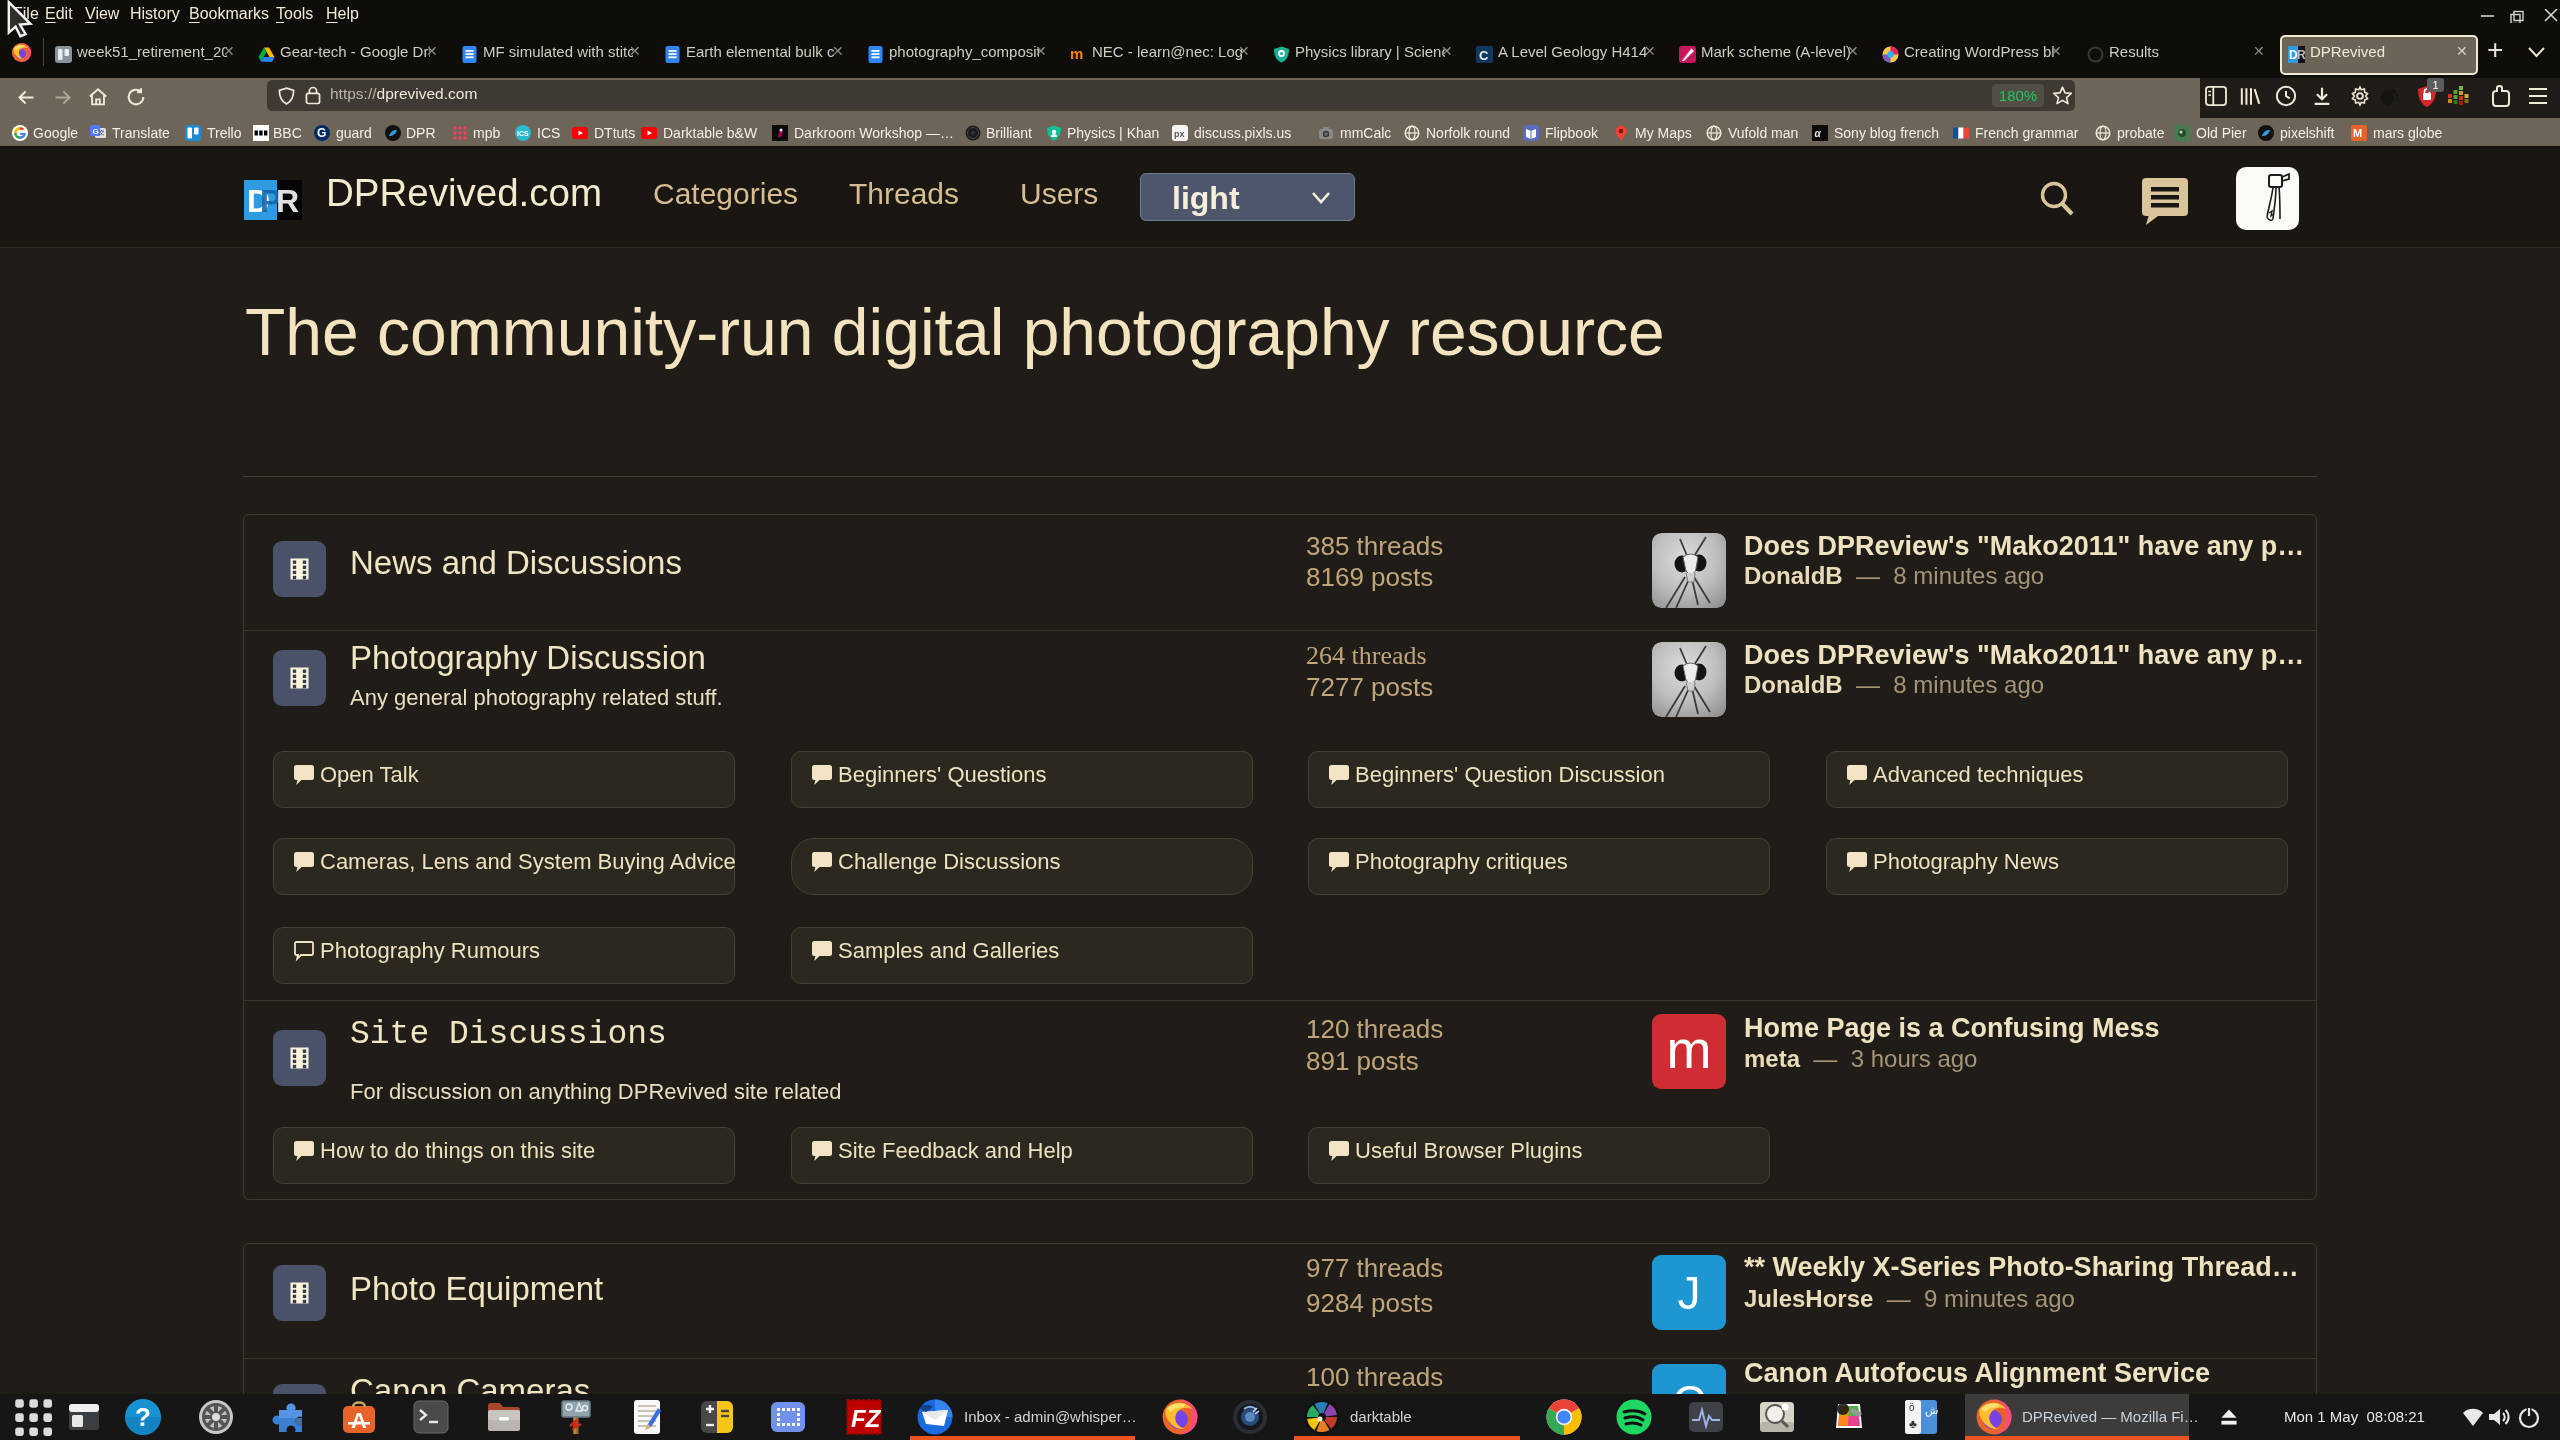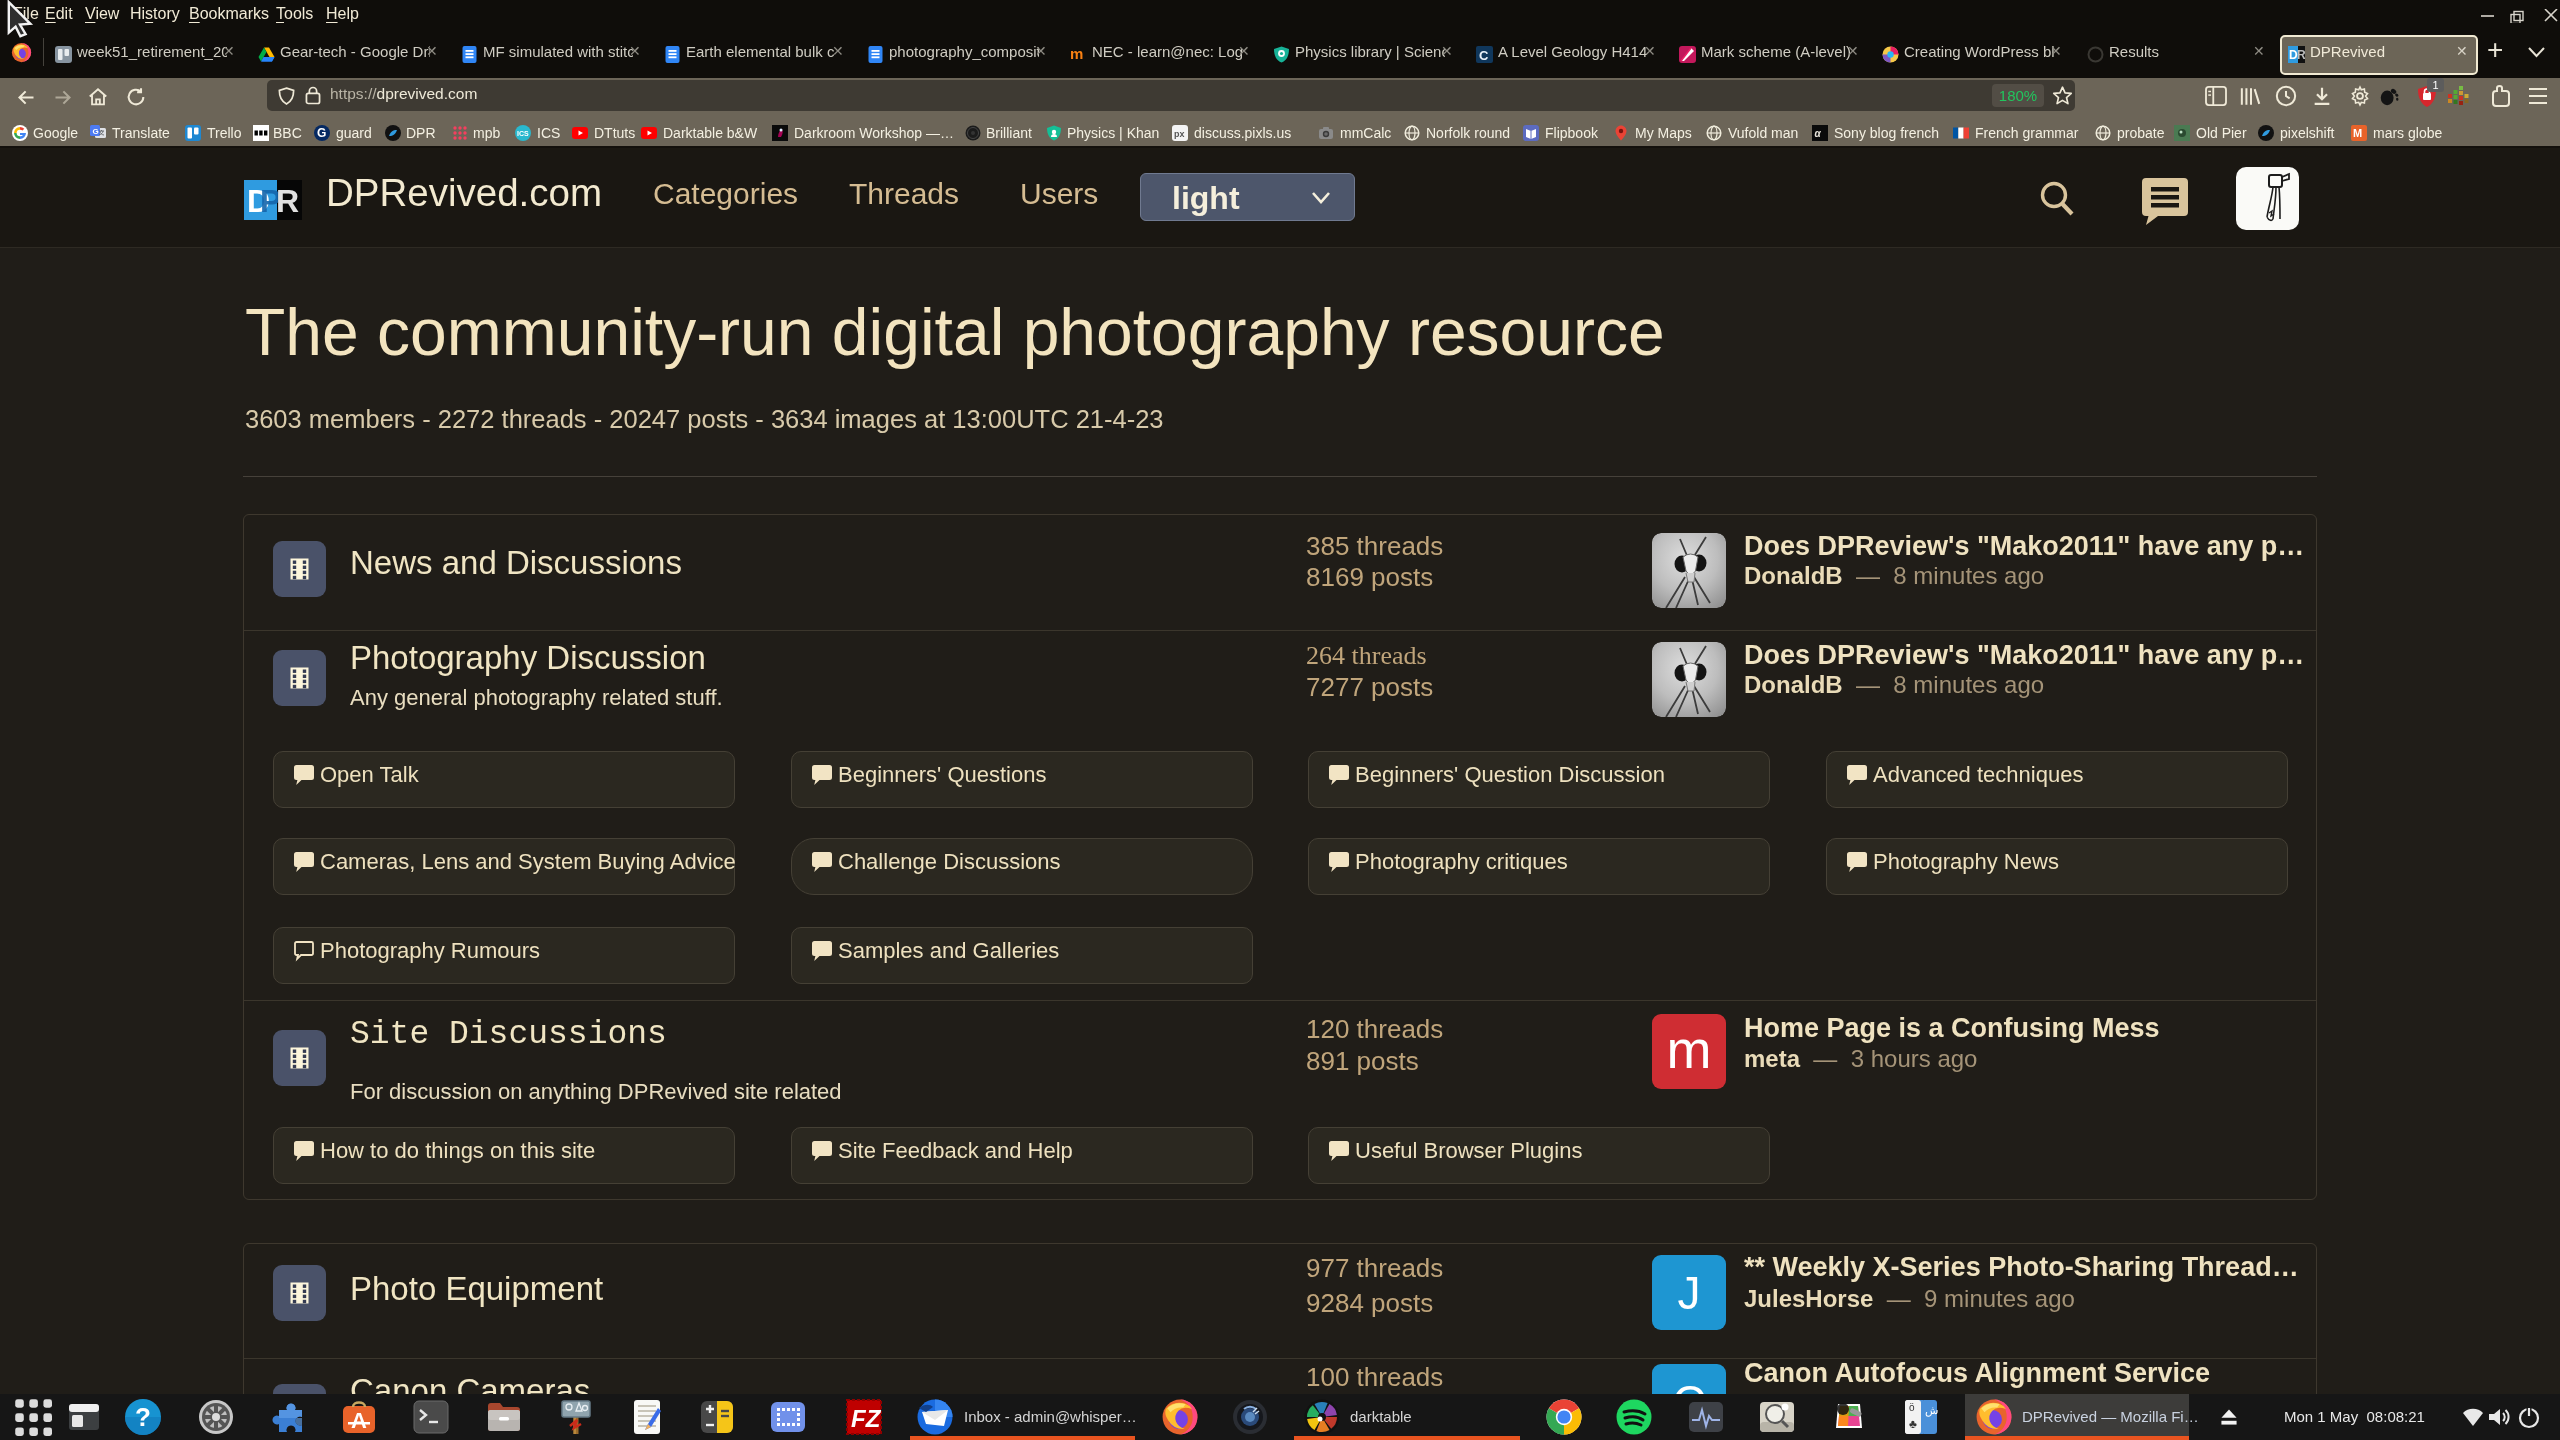--- a/index.html
+++ b/index.html
@@ -6,21 +6,21 @@
   html,body { width:2560px; height:1440px; overflow:hidden; background:#201d18; font-family:"Liberation Sans", sans-serif; }
   .abs { position:absolute; }
   #root { position:relative; width:2560px; height:1440px; }
   #menubar { position:absolute; left:0; top:0; width:2560px; height:27px; background:#0f0d0a; color:#f1ead6; font-size:16px; }
   .mi { position:absolute; top:4px; line-height:1.2; }
   .mi u { text-decoration-thickness:1px; text-underline-offset:3px; }
   #tabbar { position:absolute; left:0; top:27px; width:2560px; height:51px; background:#0f0d0a; }
   .tabfav { position:absolute; width:17px; height:17px; }
   .tabtt { position:absolute; color:#cfccc2; font-size:15px; line-height:1; white-space:nowrap; overflow:hidden; width:150px; height:20px; }
   .tabx { position:absolute; color:#8f8c84; font-size:14px; line-height:1; }
-  #navbar { position:absolute; left:0; top:78px; width:2560px; height:40px; background:#6c6558; }
+  #navbar { position:absolute; left:0; top:78px; width:2200px; height:40px; background:#6c6558; }
   #bookbar { position:absolute; left:0; top:118px; width:2560px; height:30px; background:#6c6558; border-bottom:2px solid #13100c; }
   .bmic { position:absolute; top:125px; width:16px; height:16px; }
   .bmlb { position:absolute; top:125px; font-size:14px; color:#f4f0e2; line-height:1.2; white-space:nowrap; }
   .navic { position:absolute; stroke:#efe9d7; fill:none; stroke-width:2.2; }
   #page { position:absolute; left:0; top:148px; width:2560px; height:1246px; background:#201d18; overflow:hidden; }
   #sitehead { position:absolute; left:0; top:0; width:2560px; height:100px; background:#1a1712; border-bottom:1px solid #2e2a23; }
   .navlink { position:absolute; top:31px; font-size:30px; color:#d5bc92; line-height:1; }
   #bigtitle { position:absolute; left:245px; top:151px; font-size:66px; font-weight:400; color:#f3e4bf; line-height:1; white-space:nowrap; }
   #stats { position:absolute; left:245px; top:259px; font-size:25.5px; color:#d8caaa; line-height:1; }
   #hr1 { position:absolute; left:243px; top:328px; width:2074px; height:1px; background:#46413a; }
@@ -426,21 +426,20 @@
   <div class="abs" style="left:2236px; top:19px; width:63px; height:63px; background:#fafaf7; border-radius:10px;">
     <svg width="63" height="63" viewBox="0 0 63 63">
       <rect x="33" y="8" width="13" height="12" rx="2" fill="none" stroke="#1c1c1c" stroke-width="2"></rect>
       <path d="M46 10 L53 7 L53 12 L46 14" fill="none" stroke="#1c1c1c" stroke-width="1.8"></path>
       <path d="M37 20 C36 30 33 38 31 50 M40 20 C40 32 38 42 37 52 M43 20 C44 30 44 42 44 52 M31 50 C33 54 36 54 37 52" fill="none" stroke="#1c1c1c" stroke-width="1.6"></path>
       <path d="M33 46 L36 44 L35 49 L38 47" fill="none" stroke="#1c1c1c" stroke-width="1.4"></path>
     </svg>
   </div>
 </div>
 <div id="bigtitle">The community-run digital photography resource</div>
-<div id="stats">3603 members - 2272 threads - 20247 posts - 3634 images at 13:00UTC 21-4-23</div>
 <div id="hr1"></div>
 <div class="card" style="top:366px; height:686px;"></div>
 <div class="caticon" style="top:393px;"><svg width="53" height="56" viewBox="0 0 53 56">
           <rect x="17.5" y="17.5" width="18" height="21" fill="#fdf6dc"></rect>
           <g fill="#343b52">
             <rect x="19.8" y="19.5" width="3.4" height="3.4"></rect>
             <rect x="19.8" y="24.6" width="3.4" height="3.4"></rect>
             <rect x="19.8" y="29.7" width="3.4" height="3.4"></rect>
             <rect x="19.8" y="34.8" width="3.4" height="3.4"></rect>
             <rect x="29.8" y="19.5" width="3.4" height="3.4"></rect>

